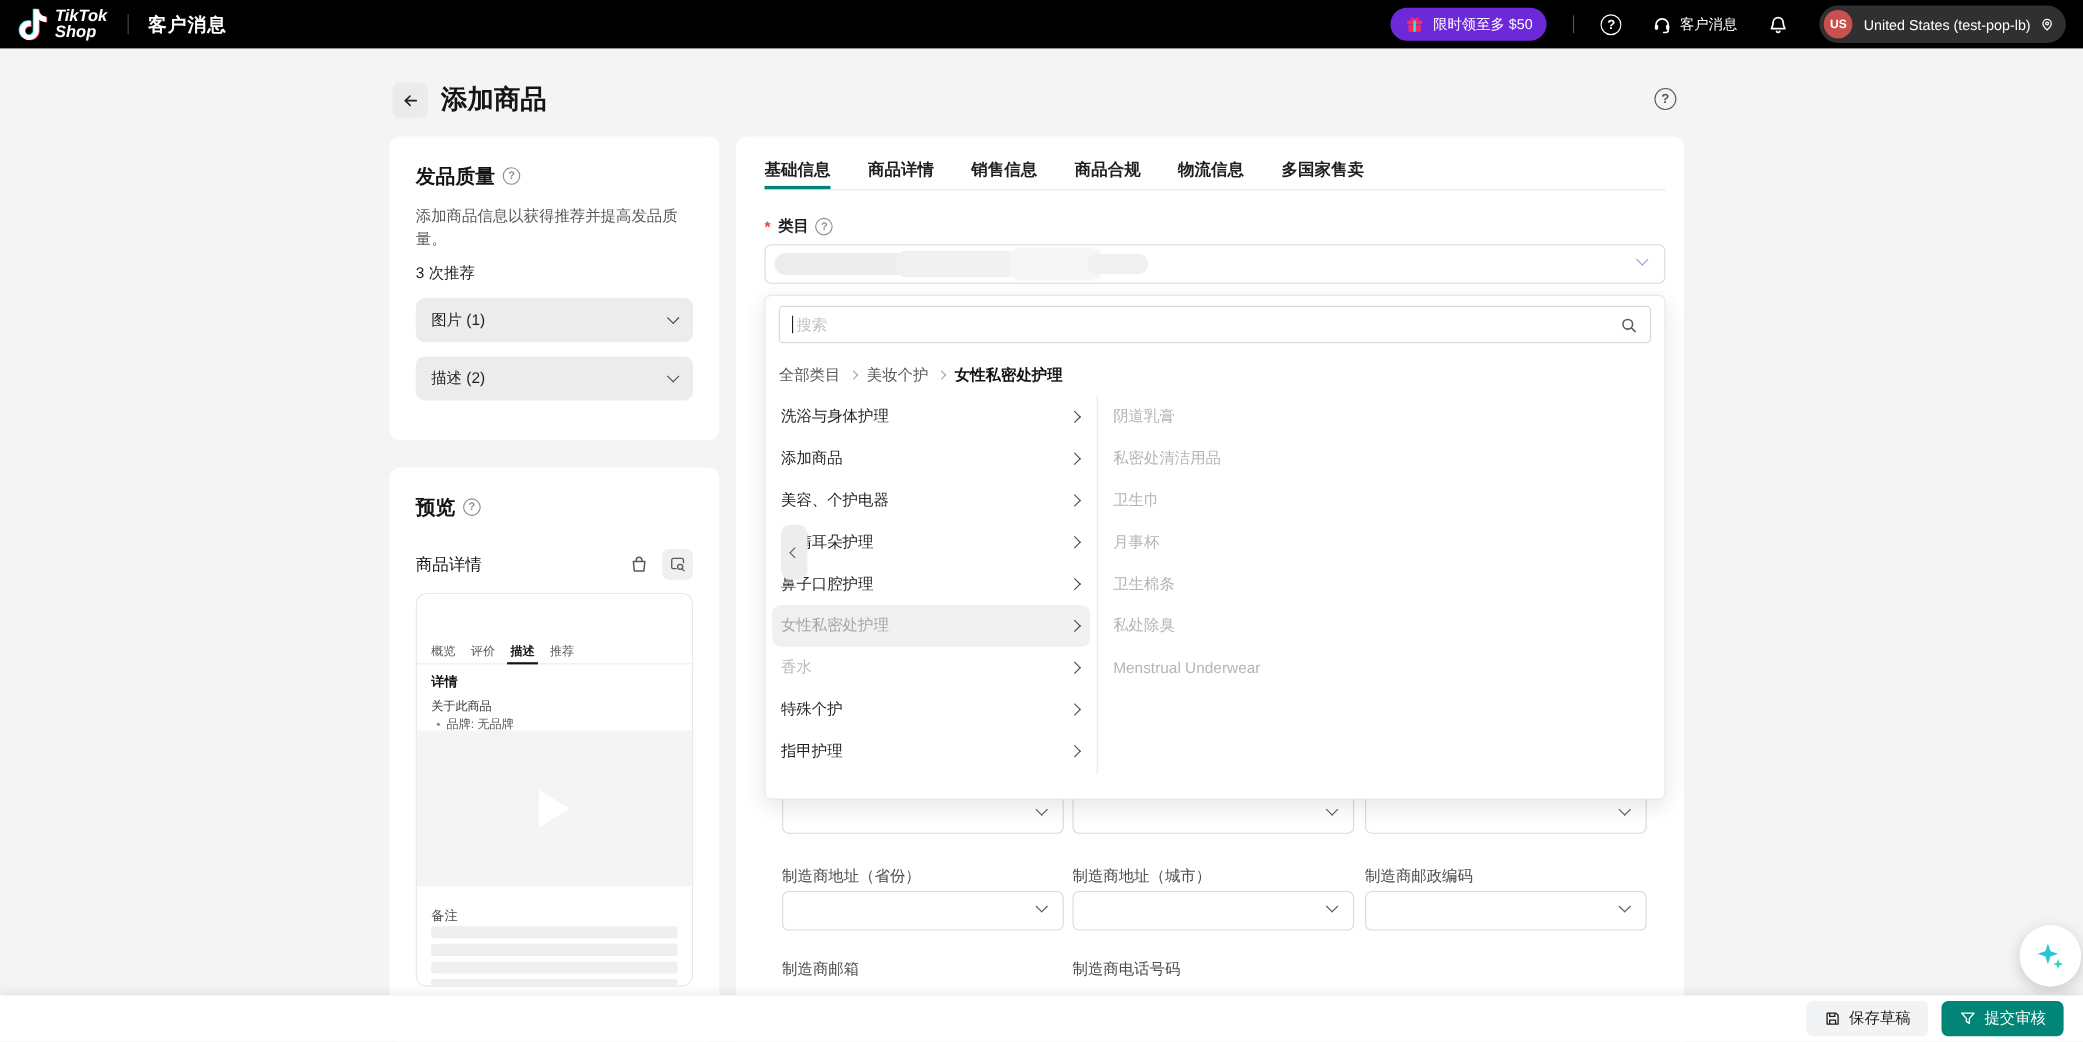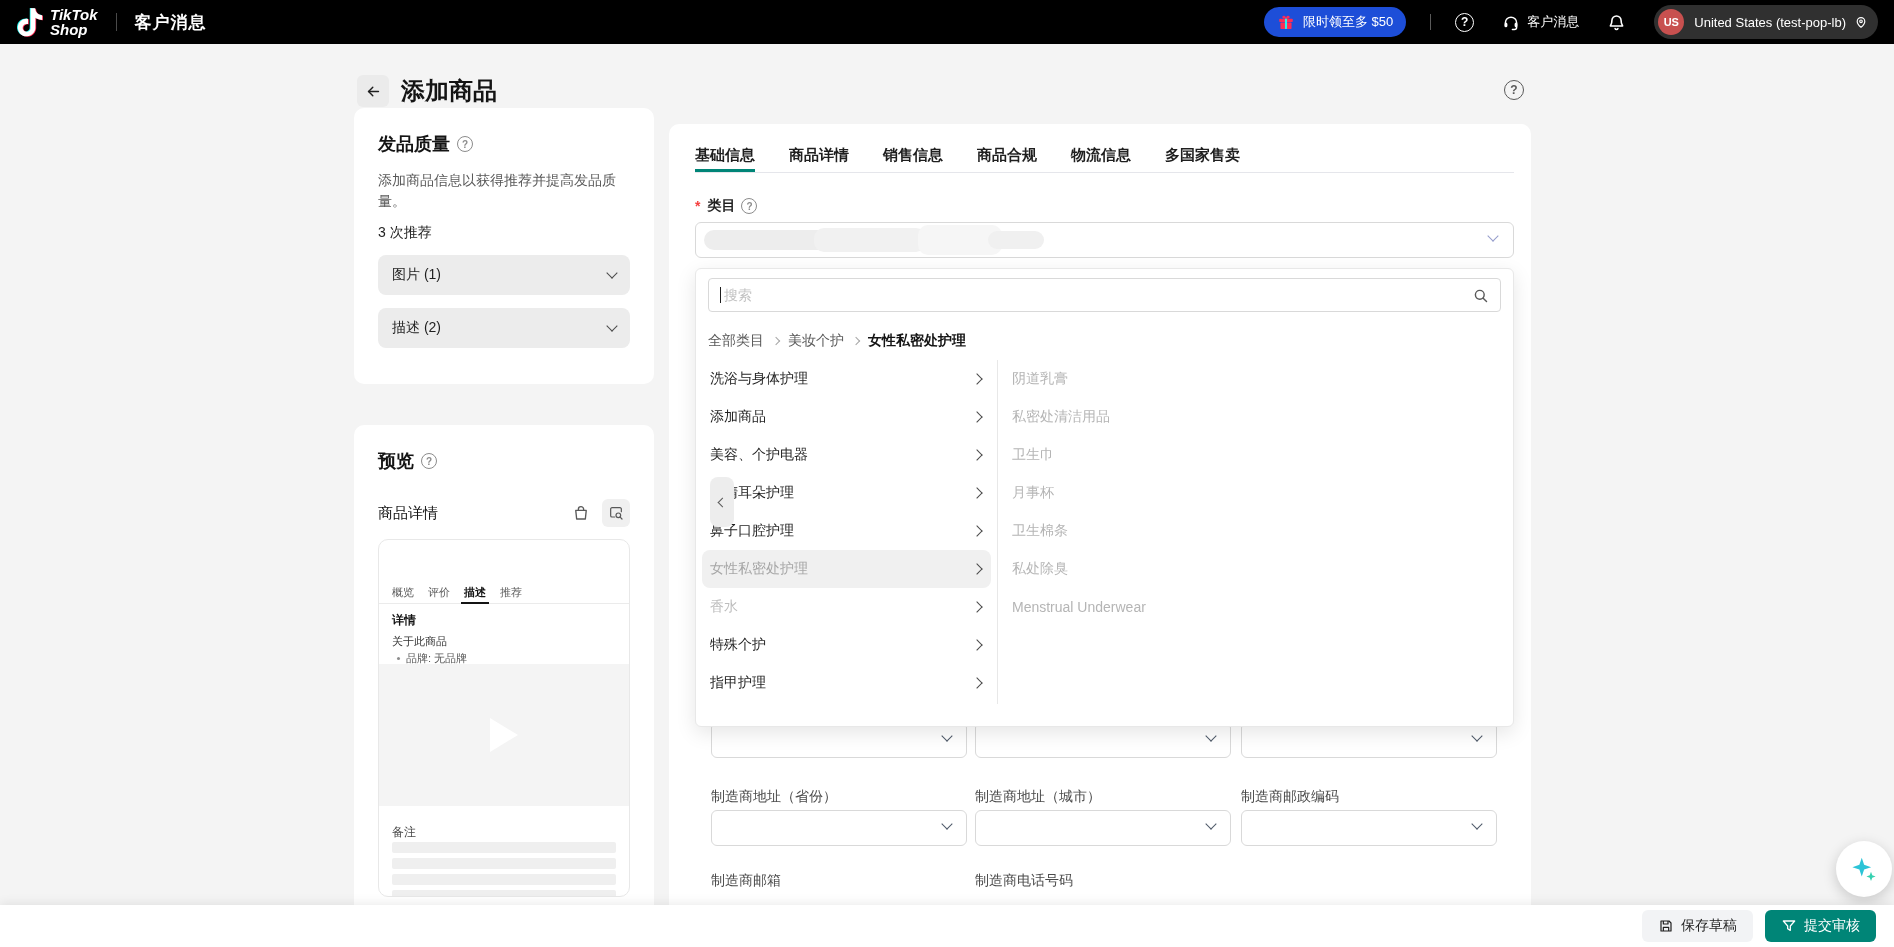--- a/index.html
+++ b/index.html
@@ -9,35 +9,35 @@
     background:#f4f4f4; font-family:"Liberation Sans","DejaVu Sans",sans-serif;
     color:#1f1f1f;
   }
   
   .hdr { height:44px; background:#000; display:flex; align-items:center; padding:0 16px; position:relative; z-index:60; }
   .logo-wrap { display:flex; align-items:center; }
   .logo-text { color:#fff; font-weight:700; font-size:15px; line-height:15px; margin-left:6px;font-style:italic; }
   .hdr-div { width:1px; height:18px; background:#4a4a4a; margin:0 18px; }
   .hdr-app { color:#fff; font-size:17px; font-weight:700; letter-spacing:1px; }
   .hdr-right { margin-left:auto; display:flex; align-items:center; }
-  .promo-pill { background:#1d4ed8; border-radius:16px; height:30px; display:flex; align-items:center; gap:8px; padding:0 13px; color:#fff; font-size:13px; cursor:pointer; }
+  .promo-pill { background:#6d28d9; border-radius:16px; height:30px; display:flex; align-items:center; gap:8px; padding:0 13px; color:#fff; font-size:13px; cursor:pointer; }
   .hdr-sep { width:1px; height:16px; background:#5a5a5a; margin:0 24px; }
   .help-circ { width:19px; height:19px; border:1.6px solid #fff; border-radius:50%; color:#fff; font-size:12px; font-weight:700; display:flex; align-items:center; justify-content:center; cursor:pointer; }
   .hdr-msg { display:flex; align-items:center; gap:7px; color:#fff; font-size:13px; margin-left:28px; cursor:pointer; }
   .hdr-bell { margin-left:28px; display:flex; cursor:pointer; }
   .region-pill { background:#303030; border-radius:17px; height:34px; display:flex; align-items:center; padding:4px; margin-left:28px; cursor:pointer; }
   .us-avatar { width:26px; height:26px; border-radius:50%; background:#c8504f; color:#fff; font-size:11px; font-weight:700; display:flex; align-items:center; justify-content:center; }
   .region-label { color:#fff; font-size:13px; margin:0 8px 0 10px; }
   
   .back-btn { position:absolute; left:357px; top:75px; width:32px; height:32px; background:#ebebeb; border-radius:6px; display:flex; align-items:center; justify-content:center; cursor:pointer; z-index:2; }
   .page-title { position:absolute; left:401px; top:74px; font-size:24px; font-weight:700; color:#141414; line-height:34px; z-index:2; }
   .title-help { position:absolute; left:1504px; top:80px; width:20px; height:20px; border:1.6px solid #595959; border-radius:50%; color:#595959; font-size:12px; font-weight:700; display:flex; align-items:center; justify-content:center; cursor:pointer; z-index:2; }
   
   .card { position:absolute; background:#fff; border-radius:10px; }
-  #quality-card { left:354px; top:108px; width:300px; height:276px; padding:24px; }
+  #quality-card { left:354px; top:124px; width:300px; height:276px; padding:24px; }
   #preview-card { left:354px; top:425px; width:300px; height:522px; padding:24px; }
   #main-card { left:669px; top:124px; width:862px; height:823px; border-radius:10px 10px 0 0; }
   .card-title { font-size:18px; font-weight:700; color:#141414; display:flex; align-items:center; gap:7px; }
   .help-sm { width:16px; height:16px; border:1.3px solid #8c8c8c; border-radius:50%; color:#8c8c8c; font-size:10px; font-weight:700; display:flex; align-items:center; justify-content:center; flex:none; }
   .q-desc { margin-top:14px; font-size:14px; color:#595959; line-height:1.5; }
   .q-count { margin-top:12px; font-size:14px; color:#1f1f1f; }
   .q-group { margin-top:13px; height:40px; background:#ececec; border-radius:8px; display:flex; align-items:center; justify-content:space-between; padding:0 14px; font-size:14px; color:#1f1f1f; cursor:pointer; }
   
   .chv { width:8px; height:8px; border-right:1.6px solid #4a4a4a; border-bottom:1.6px solid #4a4a4a; display:inline-block; flex:none; }
   .chv-d { transform:rotate(45deg); margin-top:-4px; }

